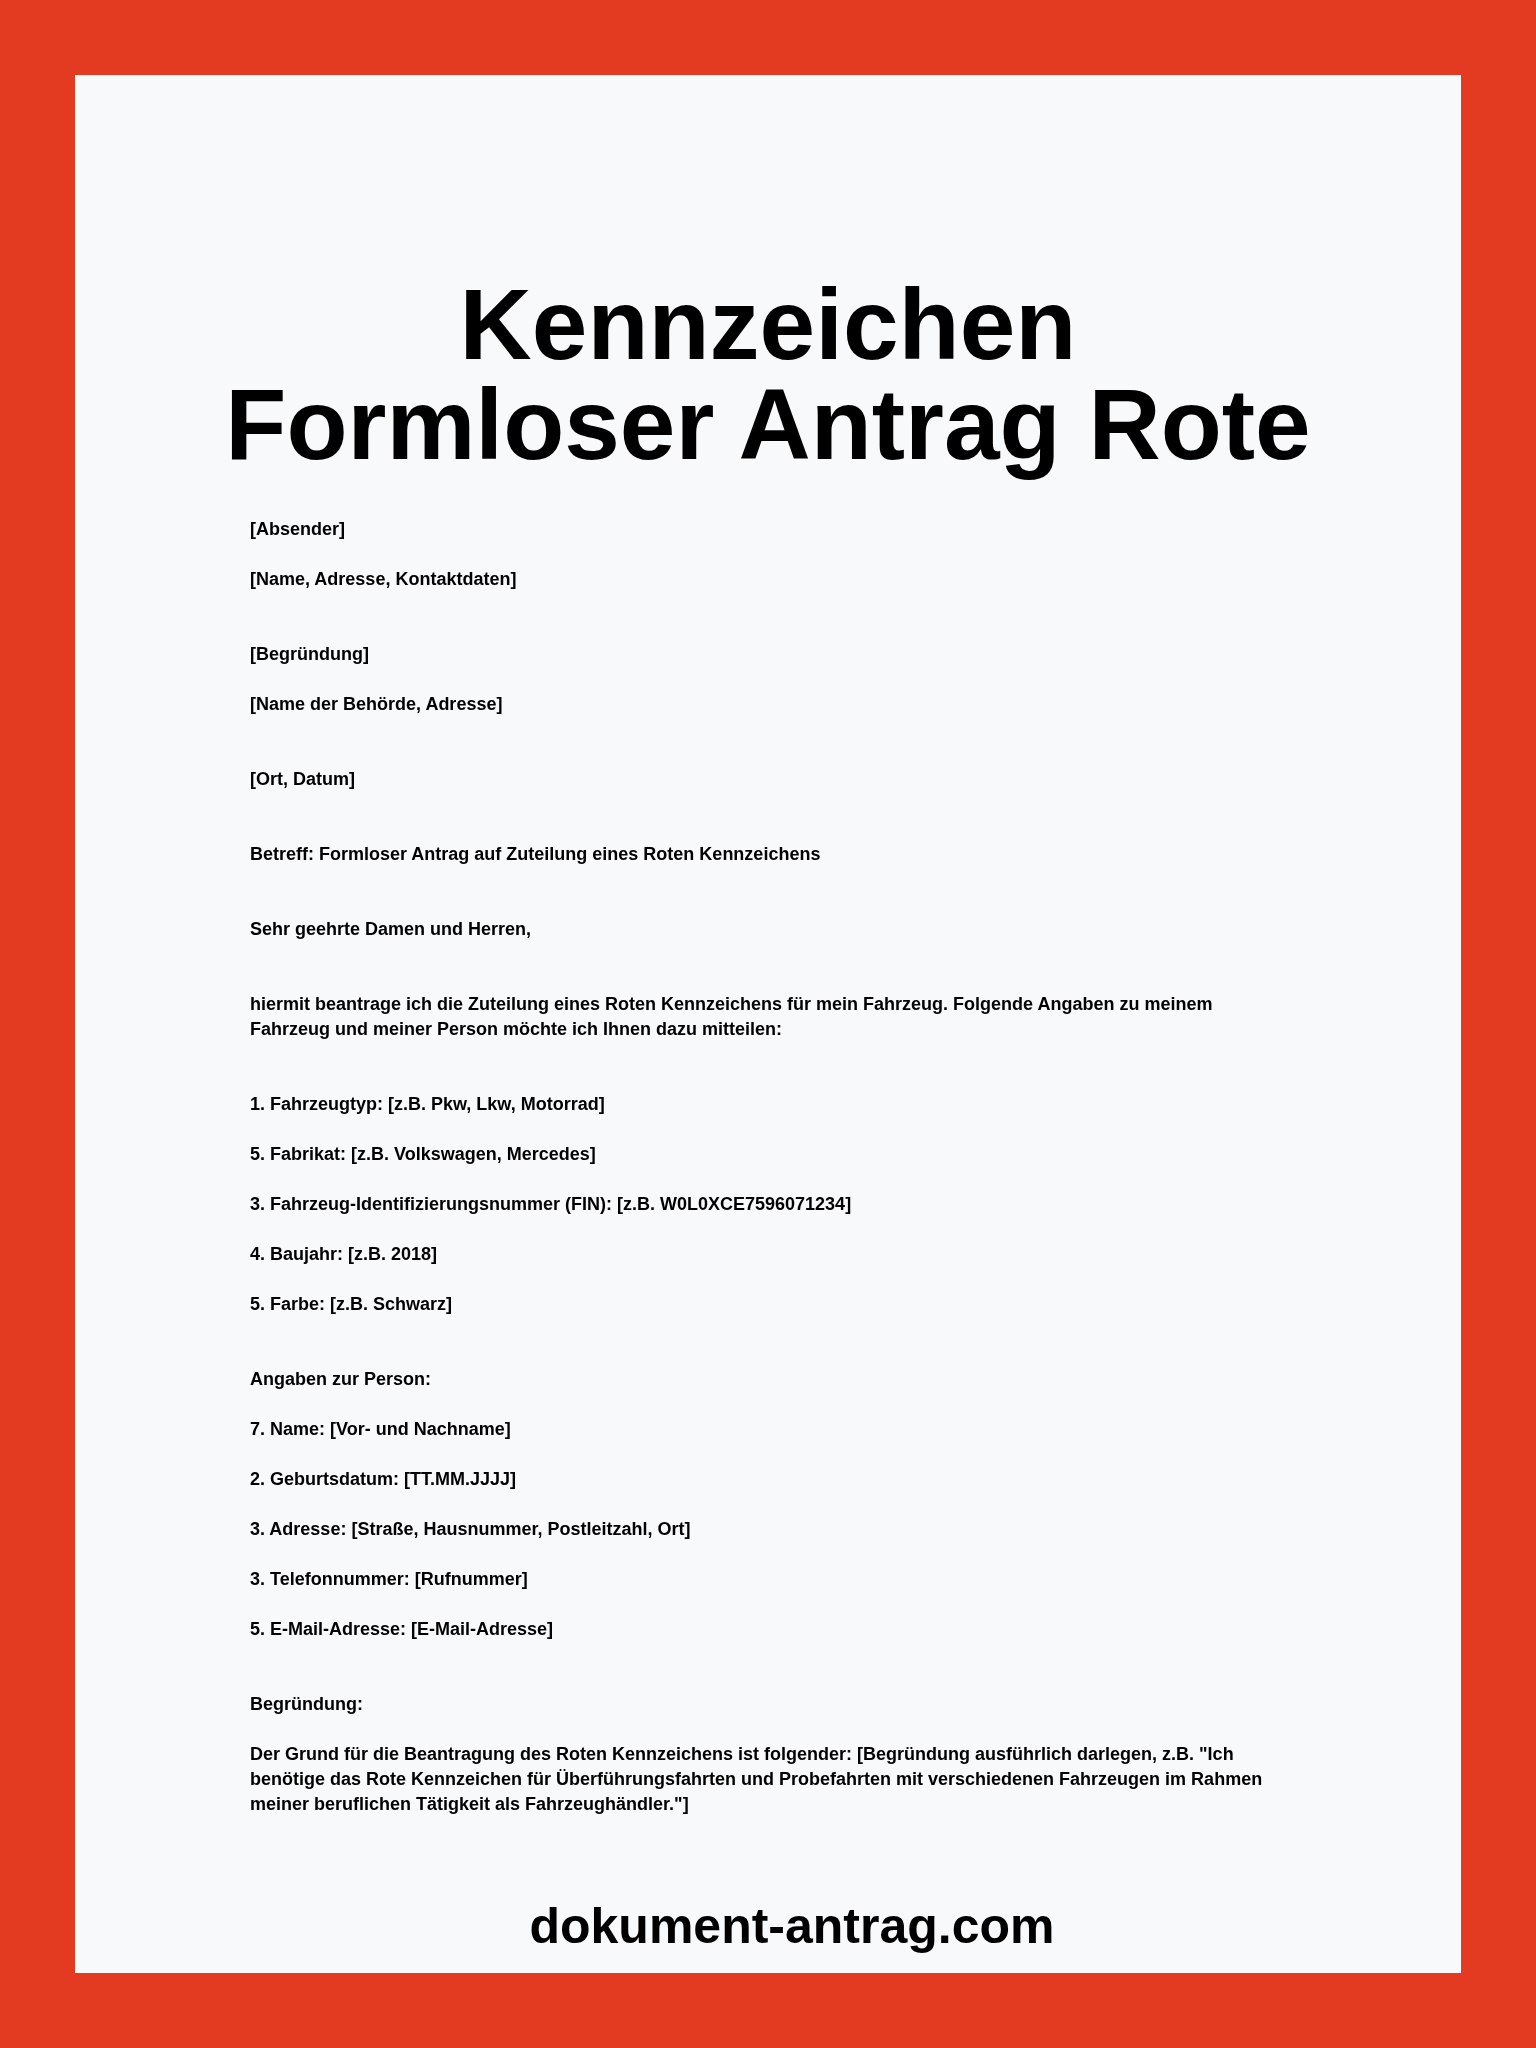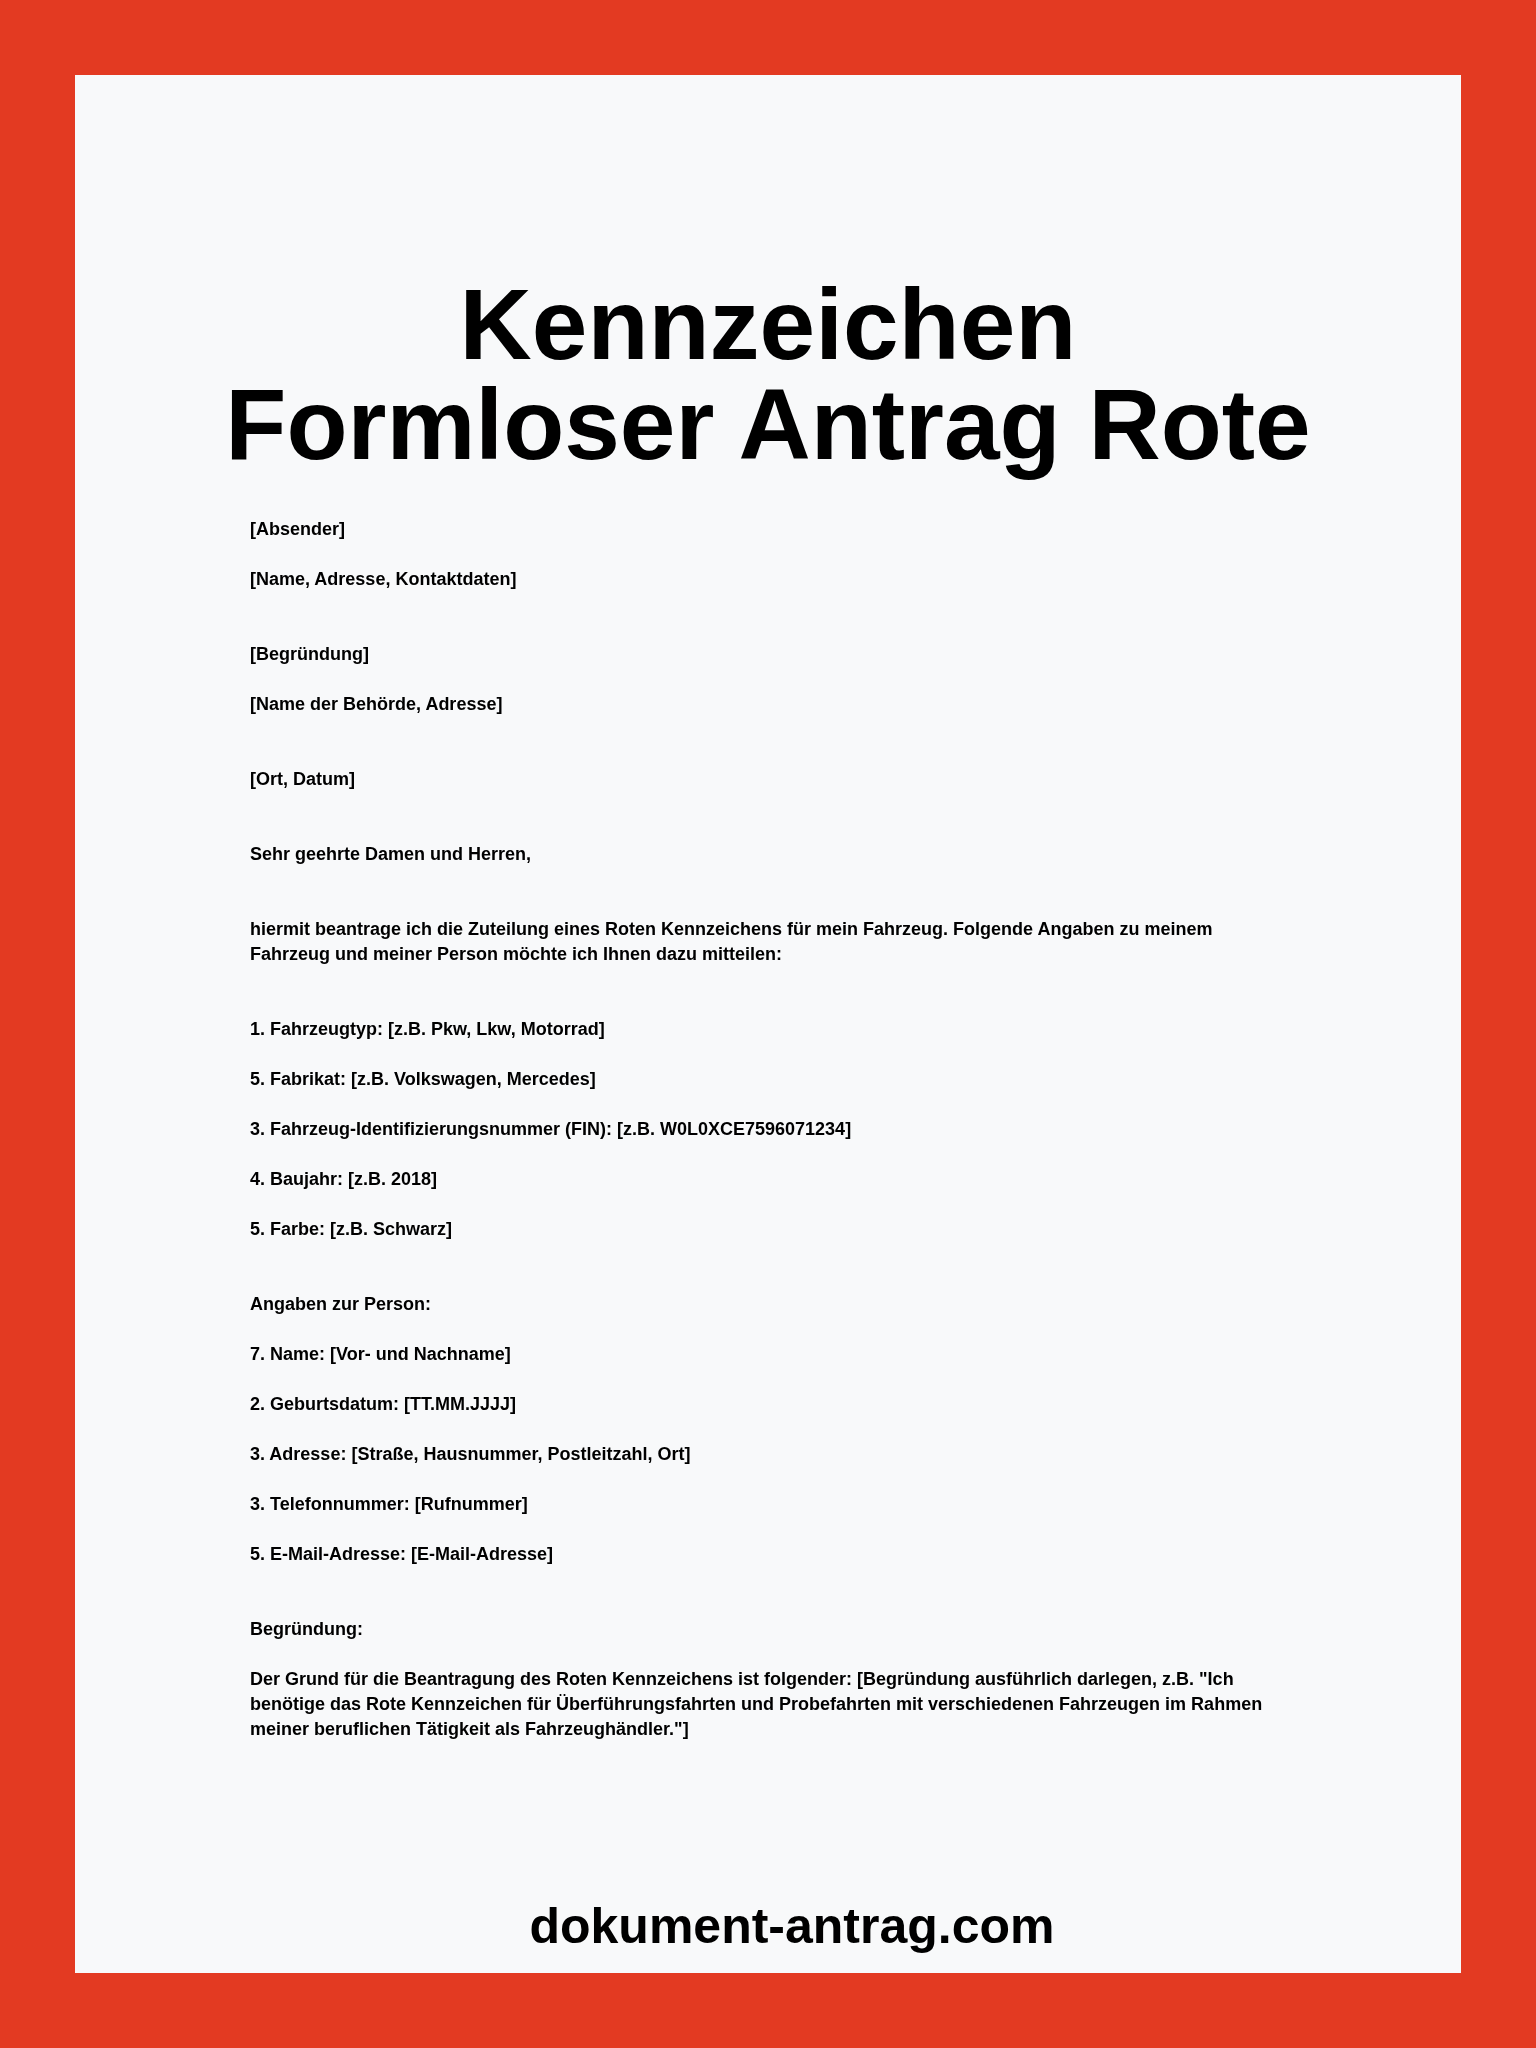--- a/index.html
+++ b/index.html
@@ -74,20 +74,21 @@
 
   <div class="content">
     <p>[Absender]</p>
     <p class="group-end">[Name, Adresse, Kontaktdaten]</p>
 
     <p>[Begründung]</p>
     <p class="group-end">[Name der Behörde, Adresse]</p>
 
     <p class="group-end">[Ort, Datum]</p>
 
+    <p class="group-end">Betreff: Formloser Antrag auf Zuteilung eines Roten Kennzeichens</p>
 
     <p class="group-end">Sehr geehrte Damen und Herren,</p>
 
     <p class="group-end">hiermit beantrage ich die Zuteilung eines Roten Kennzeichens für mein Fahrzeug. Folgende Angaben zu meinem Fahrzeug und meiner Person möchte ich Ihnen dazu mitteilen:</p>
 
     <p>1. Fahrzeugtyp: [z.B. Pkw, Lkw, Motorrad]</p>
     <p>5. Fabrikat: [z.B. Volkswagen, Mercedes]</p>
     <p>3. Fahrzeug-Identifizierungsnummer (FIN): [z.B. W0L0XCE7596071234]</p>
     <p>4. Baujahr: [z.B. 2018]</p>
     <p class="group-end">5. Farbe: [z.B. Schwarz]</p>

